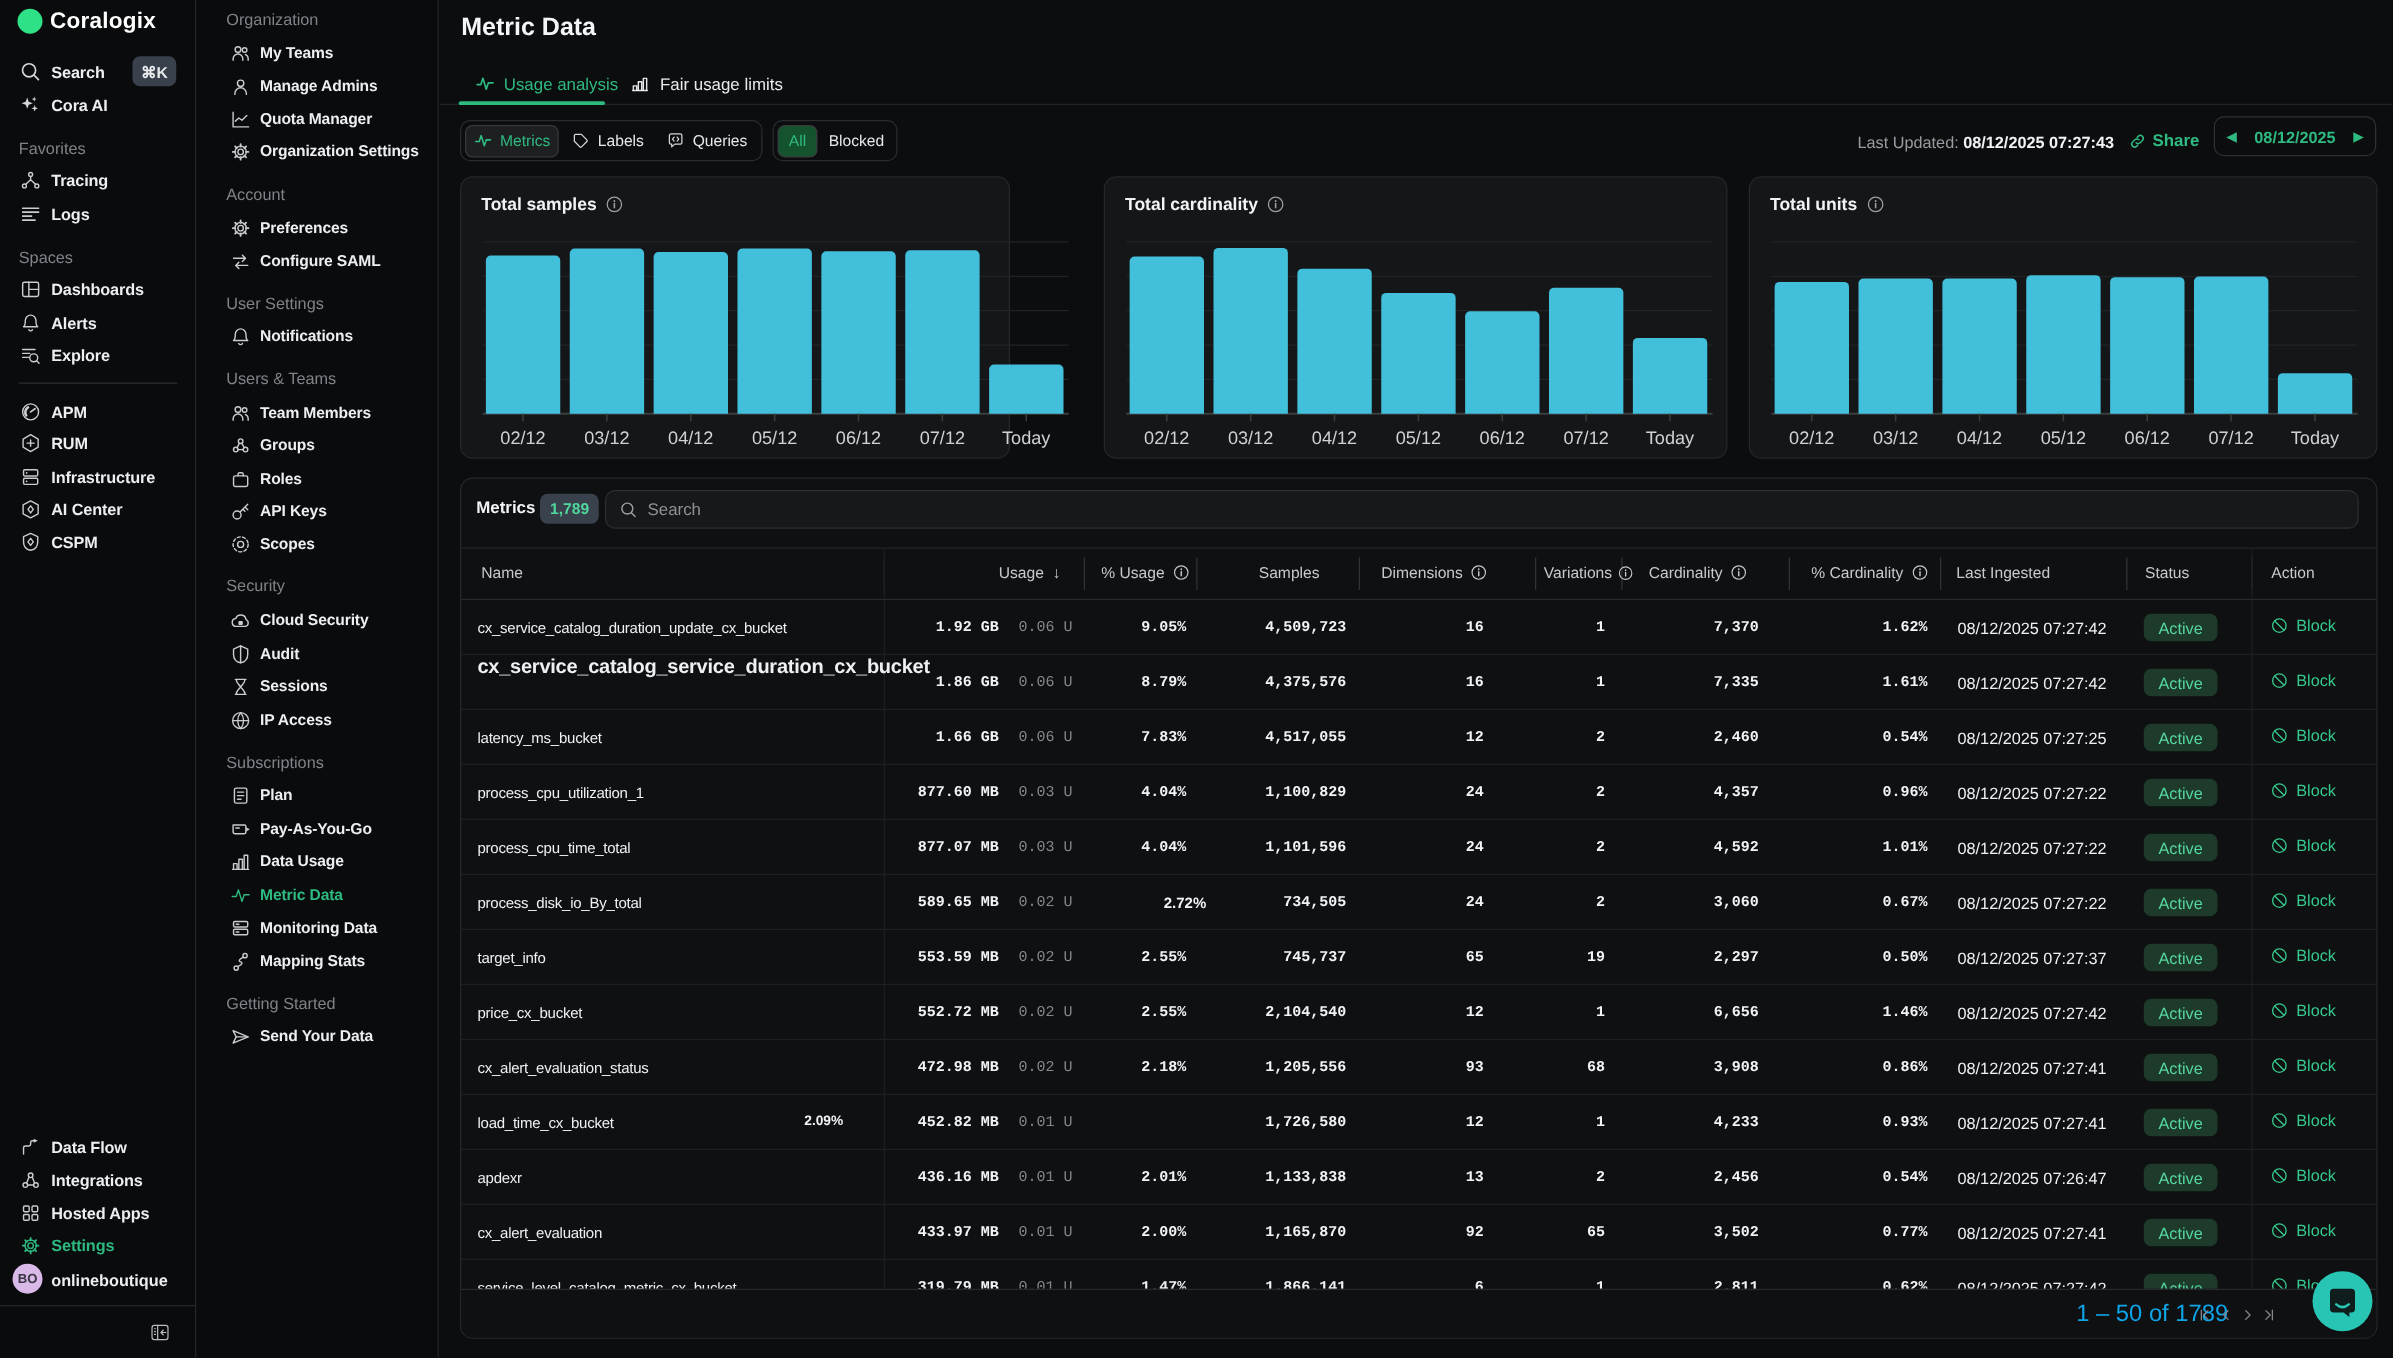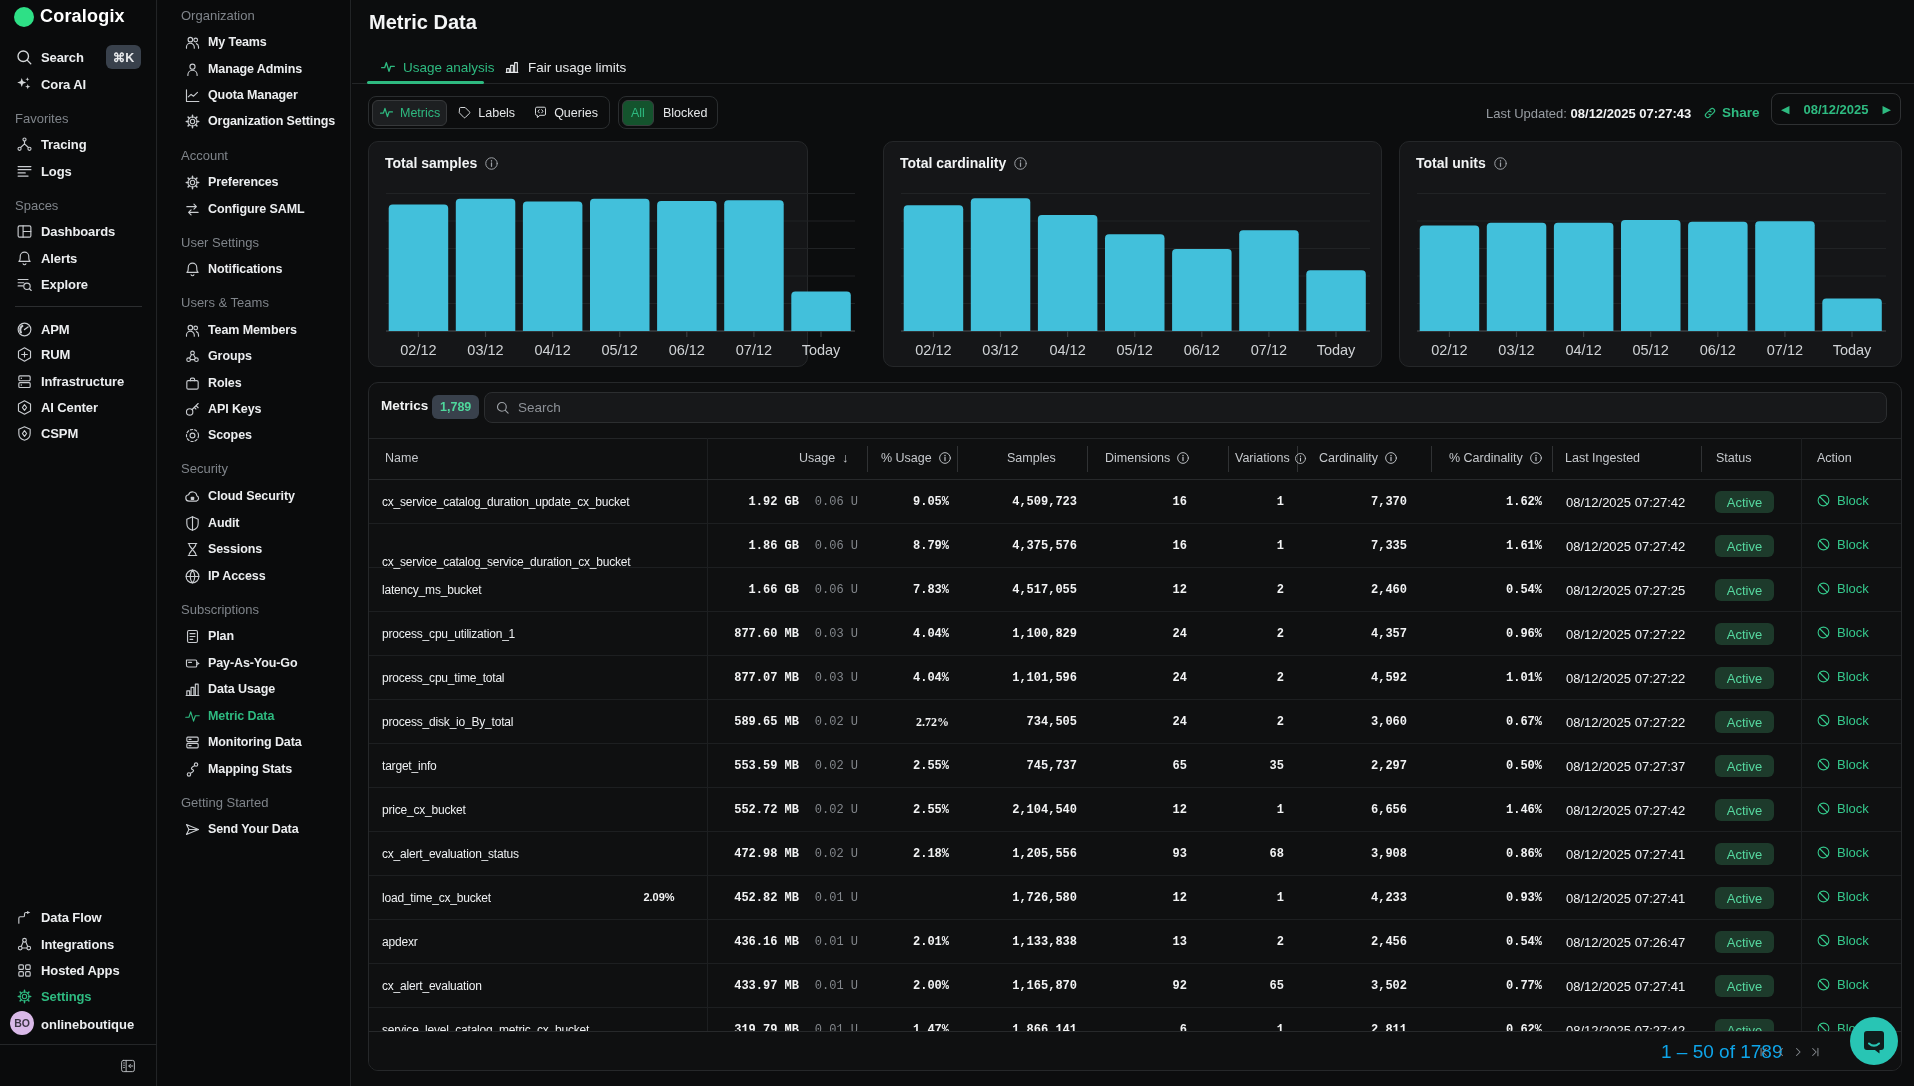--- a/index.html
+++ b/index.html
@@ -507,21 +507,21 @@
       <div class="abs" style="top:15px;left:0;width:1173px;text-align:right;font-family:Liberation Mono,monospace;font-size:12px;font-weight:700;color:#f2f3f4">1.62%</div>
       <div class="abs" style="left:1197px;top:15px;color:#eef0f2;font-size:13px;font-weight:500">08/12/2025 07:27:42</div>
       <div class="abs row" style="left:1346px;top:11px;width:59px;height:22px;background:#1d3a2b;border-radius:6px;justify-content:center;color:#55d79f;font-size:13px;font-weight:500">Active</div>
       <div class="abs row" style="left:1447px;top:13px;gap:6px;color:#35c98d;font-size:13px;font-weight:500"><svg width="15" height="15" viewBox="0 0 24 24" fill="none" stroke="#35c98d" stroke-width="1.7" stroke-linecap="round" stroke-linejoin="round" style="color:#35c98d;">
           <circle cx="12" cy="12" r="8.6"></circle>
           <path d="M6 6 L18 18"></path>
         </svg>Block</div>
       <div class="abs" style="left:0;top:43px;width:1534px;height:1px;background:#1d1f21"></div>
     </div>
     <div class="abs" style="left:0;top:141px;width:1534px;height:44px">
-      <div class="abs" style="left:13px;top:31px;color:#eef0f2;font-size:12px;font-weight:400;letter-spacing:-.2px">cx_service_catalog_service_duration_cx_bucket</div>
+      <div class="abs" style="left:13px;top:1px;color:#eef0f2;font-size:16px;font-weight:700;letter-spacing:-.2px">cx_service_catalog_service_duration_cx_bucket</div>
       <div class="abs" style="top:15px;left:0;width:430px;text-align:right;font-family:Liberation Mono,monospace;font-size:12px;font-weight:700;color:#f2f3f4">1.86 GB</div>
       <div class="abs" style="top:15px;left:0;width:489px;text-align:right;font-family:Liberation Mono,monospace;font-size:12px;font-weight:700;color:#f2f3f4;color:#83878c;font-weight:400">0.06 U</div>
       <div class="abs" style="top:15px;left:0;width:580px;text-align:right;font-family:Liberation Mono,monospace;font-size:12px;font-weight:700;color:#f2f3f4">8.79%</div>
       <div class="abs" style="top:15px;left:0;width:708px;text-align:right;font-family:Liberation Mono,monospace;font-size:12px;font-weight:700;color:#f2f3f4">4,375,576</div>
       <div class="abs" style="top:15px;left:0;width:818px;text-align:right;font-family:Liberation Mono,monospace;font-size:12px;font-weight:700;color:#f2f3f4">16</div>
       <div class="abs" style="top:15px;left:0;width:915px;text-align:right;font-family:Liberation Mono,monospace;font-size:12px;font-weight:700;color:#f2f3f4">1</div>
       <div class="abs" style="top:15px;left:0;width:1038px;text-align:right;font-family:Liberation Mono,monospace;font-size:12px;font-weight:700;color:#f2f3f4">7,335</div>
       <div class="abs" style="top:15px;left:0;width:1173px;text-align:right;font-family:Liberation Mono,monospace;font-size:12px;font-weight:700;color:#f2f3f4">1.61%</div>
       <div class="abs" style="left:1197px;top:15px;color:#eef0f2;font-size:13px;font-weight:500">08/12/2025 07:27:42</div>
       <div class="abs row" style="left:1346px;top:11px;width:59px;height:22px;background:#1d3a2b;border-radius:6px;justify-content:center;color:#55d79f;font-size:13px;font-weight:500">Active</div>
@@ -582,42 +582,42 @@
       <div class="abs row" style="left:1447px;top:13px;gap:6px;color:#35c98d;font-size:13px;font-weight:500"><svg width="15" height="15" viewBox="0 0 24 24" fill="none" stroke="#35c98d" stroke-width="1.7" stroke-linecap="round" stroke-linejoin="round" style="color:#35c98d;">
           <circle cx="12" cy="12" r="8.6"></circle>
           <path d="M6 6 L18 18"></path>
         </svg>Block</div>
       <div class="abs" style="left:0;top:43px;width:1534px;height:1px;background:#1d1f21"></div>
     </div>
     <div class="abs" style="left:0;top:317px;width:1534px;height:44px">
       <div class="abs" style="left:13px;top:15px;color:#eef0f2;font-size:12px;font-weight:400;letter-spacing:-.2px">process_disk_io_By_total</div>
       <div class="abs" style="top:15px;left:0;width:430px;text-align:right;font-family:Liberation Mono,monospace;font-size:12px;font-weight:700;color:#f2f3f4">589.65 MB</div>
       <div class="abs" style="top:15px;left:0;width:489px;text-align:right;font-family:Liberation Mono,monospace;font-size:12px;font-weight:700;color:#f2f3f4;color:#83878c;font-weight:400">0.02 U</div>
-      <div class="abs" style="top:15px;left:0;width:580px;text-align:right;font-family:Liberation Serif, serif;font-size:12px;font-weight:700;color:#f2f3f4">2.72%</div>
+      <div class="abs" style="top:15px;left:16px;width:580px;text-align:right;font-family:Liberation Sans, sans-serif;font-size:12px;font-weight:700;color:#f2f3f4">2.72%</div>
       <div class="abs" style="top:15px;left:0;width:708px;text-align:right;font-family:Liberation Mono,monospace;font-size:12px;font-weight:700;color:#f2f3f4">734,505</div>
       <div class="abs" style="top:15px;left:0;width:818px;text-align:right;font-family:Liberation Mono,monospace;font-size:12px;font-weight:700;color:#f2f3f4">24</div>
       <div class="abs" style="top:15px;left:0;width:915px;text-align:right;font-family:Liberation Mono,monospace;font-size:12px;font-weight:700;color:#f2f3f4">2</div>
       <div class="abs" style="top:15px;left:0;width:1038px;text-align:right;font-family:Liberation Mono,monospace;font-size:12px;font-weight:700;color:#f2f3f4">3,060</div>
       <div class="abs" style="top:15px;left:0;width:1173px;text-align:right;font-family:Liberation Mono,monospace;font-size:12px;font-weight:700;color:#f2f3f4">0.67%</div>
       <div class="abs" style="left:1197px;top:15px;color:#eef0f2;font-size:13px;font-weight:500">08/12/2025 07:27:22</div>
       <div class="abs row" style="left:1346px;top:11px;width:59px;height:22px;background:#1d3a2b;border-radius:6px;justify-content:center;color:#55d79f;font-size:13px;font-weight:500">Active</div>
       <div class="abs row" style="left:1447px;top:13px;gap:6px;color:#35c98d;font-size:13px;font-weight:500"><svg width="15" height="15" viewBox="0 0 24 24" fill="none" stroke="#35c98d" stroke-width="1.7" stroke-linecap="round" stroke-linejoin="round" style="color:#35c98d;">
           <circle cx="12" cy="12" r="8.6"></circle>
           <path d="M6 6 L18 18"></path>
         </svg>Block</div>
       <div class="abs" style="left:0;top:43px;width:1534px;height:1px;background:#1d1f21"></div>
     </div>
     <div class="abs" style="left:0;top:361px;width:1534px;height:44px">
       <div class="abs" style="left:13px;top:15px;color:#eef0f2;font-size:12px;font-weight:400;letter-spacing:-.2px">target_info</div>
       <div class="abs" style="top:15px;left:0;width:430px;text-align:right;font-family:Liberation Mono,monospace;font-size:12px;font-weight:700;color:#f2f3f4">553.59 MB</div>
       <div class="abs" style="top:15px;left:0;width:489px;text-align:right;font-family:Liberation Mono,monospace;font-size:12px;font-weight:700;color:#f2f3f4;color:#83878c;font-weight:400">0.02 U</div>
       <div class="abs" style="top:15px;left:0;width:580px;text-align:right;font-family:Liberation Mono,monospace;font-size:12px;font-weight:700;color:#f2f3f4">2.55%</div>
       <div class="abs" style="top:15px;left:0;width:708px;text-align:right;font-family:Liberation Mono,monospace;font-size:12px;font-weight:700;color:#f2f3f4">745,737</div>
       <div class="abs" style="top:15px;left:0;width:818px;text-align:right;font-family:Liberation Mono,monospace;font-size:12px;font-weight:700;color:#f2f3f4">65</div>
-      <div class="abs" style="top:15px;left:0;width:915px;text-align:right;font-family:Liberation Mono,monospace;font-size:12px;font-weight:700;color:#f2f3f4">35</div>
+      <div class="abs" style="top:15px;left:0;width:915px;text-align:right;font-family:Liberation Mono,monospace;font-size:12px;font-weight:700;color:#f2f3f4">19</div>
       <div class="abs" style="top:15px;left:0;width:1038px;text-align:right;font-family:Liberation Mono,monospace;font-size:12px;font-weight:700;color:#f2f3f4">2,297</div>
       <div class="abs" style="top:15px;left:0;width:1173px;text-align:right;font-family:Liberation Mono,monospace;font-size:12px;font-weight:700;color:#f2f3f4">0.50%</div>
       <div class="abs" style="left:1197px;top:15px;color:#eef0f2;font-size:13px;font-weight:500">08/12/2025 07:27:37</div>
       <div class="abs row" style="left:1346px;top:11px;width:59px;height:22px;background:#1d3a2b;border-radius:6px;justify-content:center;color:#55d79f;font-size:13px;font-weight:500">Active</div>
       <div class="abs row" style="left:1447px;top:13px;gap:6px;color:#35c98d;font-size:13px;font-weight:500"><svg width="15" height="15" viewBox="0 0 24 24" fill="none" stroke="#35c98d" stroke-width="1.7" stroke-linecap="round" stroke-linejoin="round" style="color:#35c98d;">
           <circle cx="12" cy="12" r="8.6"></circle>
           <path d="M6 6 L18 18"></path>
         </svg>Block</div>
       <div class="abs" style="left:0;top:43px;width:1534px;height:1px;background:#1d1f21"></div>
     </div>

